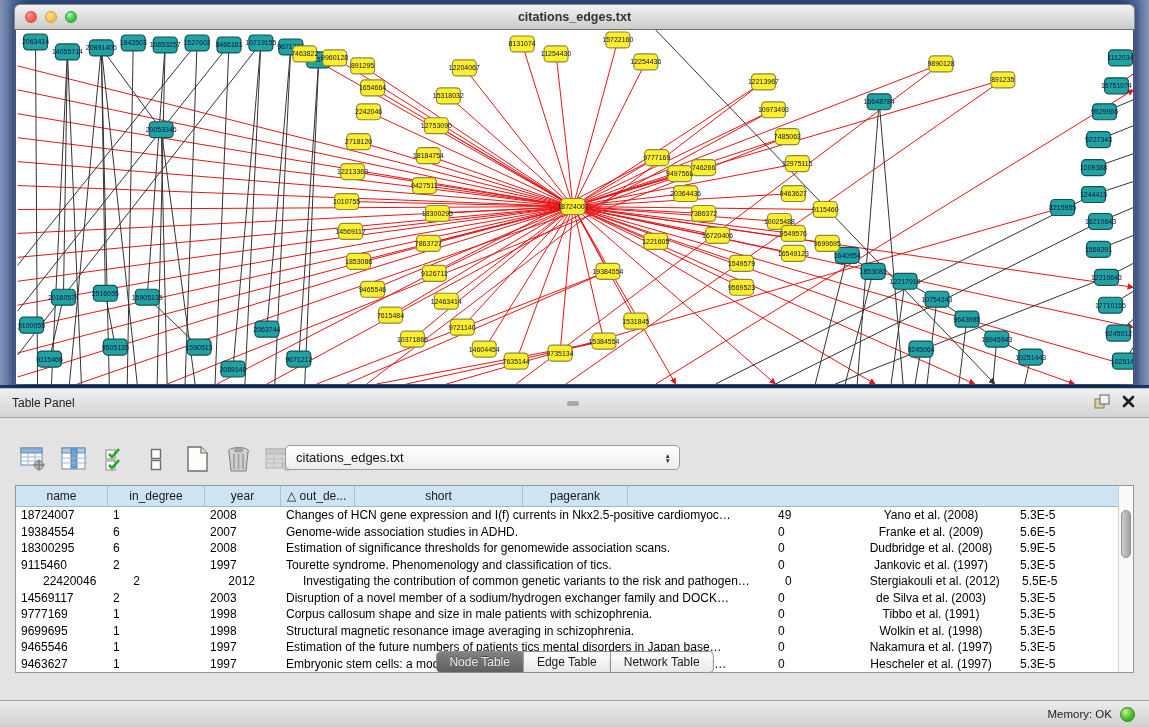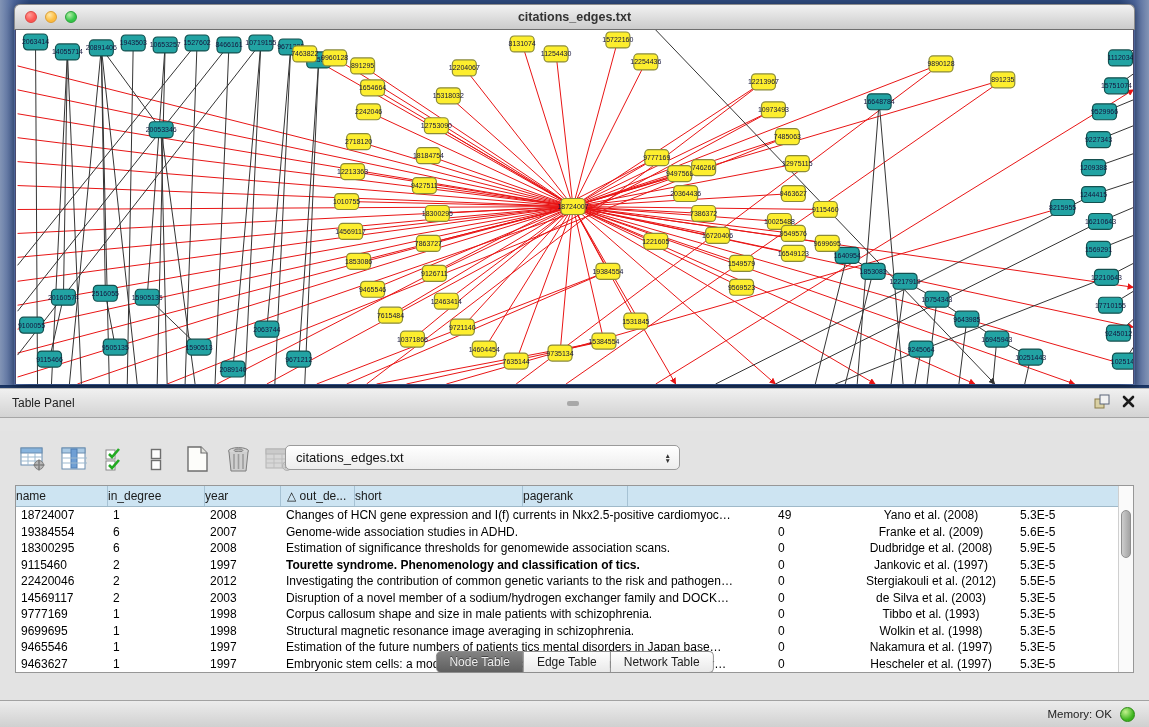--- a/index.html
+++ b/index.html
@@ -43,21 +43,21 @@
 
   .selector { position:absolute; left:285px; top:14px; width:395px; height:25px;
             background:linear-gradient(#ffffff,#ededed); border:1px solid #9a9a9a; border-radius:5px;
             display:flex; align-items:center; font-size:13px; color:#111; padding-left:10px; }
   .sel-arrows { margin-left:auto; margin-right:8px; display:flex; flex-direction:column; line-height:5px;
             font-size:6.5px; color:#333; }
 
   .table-wrap { position:absolute; left:15px; top:54px; width:1119px; height:188px; background:#fff;
             border:1px solid #979797; overflow:hidden; }
   .thead { display:flex; height:21px; background:#cde4f2; border-bottom:1px solid #9fb9c9; width:1104px; }
-  .th { font-size:12px; color:#1a1a1a; text-align:left; line-height:20px; border-right:1px solid #a6c2d4;
+  .th { font-size:12px; color:#1a1a1a; text-align:center; line-height:20px; border-right:1px solid #a6c2d4;
         overflow:hidden; white-space:nowrap; }
   .th.l { text-align:left; padding-left:6px; }
   .tbody { width:1104px; }
   .tr { display:flex; height:16.5px; }
   .td { font-size:12px; color:#000; line-height:16px; padding-left:5px; overflow:hidden; white-space:nowrap; }
   .td.c { text-align:center; padding-left:0; }
   .vscroll { position:absolute; right:0; top:0; bottom:0; width:15px; background:#fafafa; border-left:1px solid #cfcfcf; }
   .vthumb { position:absolute; left:2px; right:2px; top:24px; height:48px; border-radius:6px;
             background:linear-gradient(90deg,#cdcdcd,#a2a2a2); border:1px solid #8f8f8f; }
 
@@ -765,27 +765,27 @@
           <div class="td " style="width: 76px;">2008</div>
           <div class="td " style="width: 492px;">Estimation of significance thresholds for genomewide association scans.</div>
           <div class="td " style="width: 74px;">0</div>
           <div class="td c" style="width: 168px;">Dudbridge et al. (2008)</div>
           <div class="td " style="width: 105px;">5.9E-5</div>
         </div>
         <div class="tr">
           <div class="td " style="width: 92px;">9115460</div>
           <div class="td " style="width: 97px;">2</div>
           <div class="td " style="width: 76px;">1997</div>
-          <div class="td " style="width: 492px; font-weight: bold;">Tourette syndrome. Phenomenology and classification of tics.</div>
+          <div class="td " style="width: 492px;">Tourette syndrome. Phenomenology and classification of tics.</div>
           <div class="td " style="width: 74px;">0</div>
           <div class="td c" style="width: 168px;">Jankovic et al. (1997)</div>
           <div class="td " style="width: 105px;">5.3E-5</div>
         </div>
         <div class="tr">
-          <div class="td " style="width: 92px;">22420046</div>
+          <div class="td " style="width: 92px; margin-left: 22px;">22420046</div>
           <div class="td " style="width: 97px;">2</div>
           <div class="td " style="width: 76px;">2012</div>
           <div class="td " style="width: 492px;">Investigating the contribution of common genetic variants to the risk and pathogen…</div>
           <div class="td " style="width: 74px;">0</div>
           <div class="td c" style="width: 168px;">Stergiakouli et al. (2012)</div>
           <div class="td " style="width: 105px;">5.5E-5</div>
         </div>
         <div class="tr">
           <div class="td " style="width: 92px;">14569117</div>
           <div class="td " style="width: 97px;">2</div>
@@ -794,21 +794,21 @@
           <div class="td " style="width: 74px;">0</div>
           <div class="td c" style="width: 168px;">de Silva et al. (2003)</div>
           <div class="td " style="width: 105px;">5.3E-5</div>
         </div>
         <div class="tr">
           <div class="td " style="width: 92px;">9777169</div>
           <div class="td " style="width: 97px;">1</div>
           <div class="td " style="width: 76px;">1998</div>
           <div class="td " style="width: 492px;">Corpus callosum shape and size in male patients with schizophrenia.</div>
           <div class="td " style="width: 74px;">0</div>
-          <div class="td c" style="width: 168px;">Tibbo et al. (1993)</div>
+          <div class="td c" style="width: 168px;">Tibbo et al. (1991)</div>
           <div class="td " style="width: 105px;">5.3E-5</div>
         </div>
         <div class="tr">
           <div class="td " style="width: 92px;">9699695</div>
           <div class="td " style="width: 97px;">1</div>
           <div class="td " style="width: 76px;">1998</div>
           <div class="td " style="width: 492px;">Structural magnetic resonance image averaging in schizophrenia.</div>
           <div class="td " style="width: 74px;">0</div>
           <div class="td c" style="width: 168px;">Wolkin et al. (1998)</div>
           <div class="td " style="width: 105px;">5.3E-5</div>

